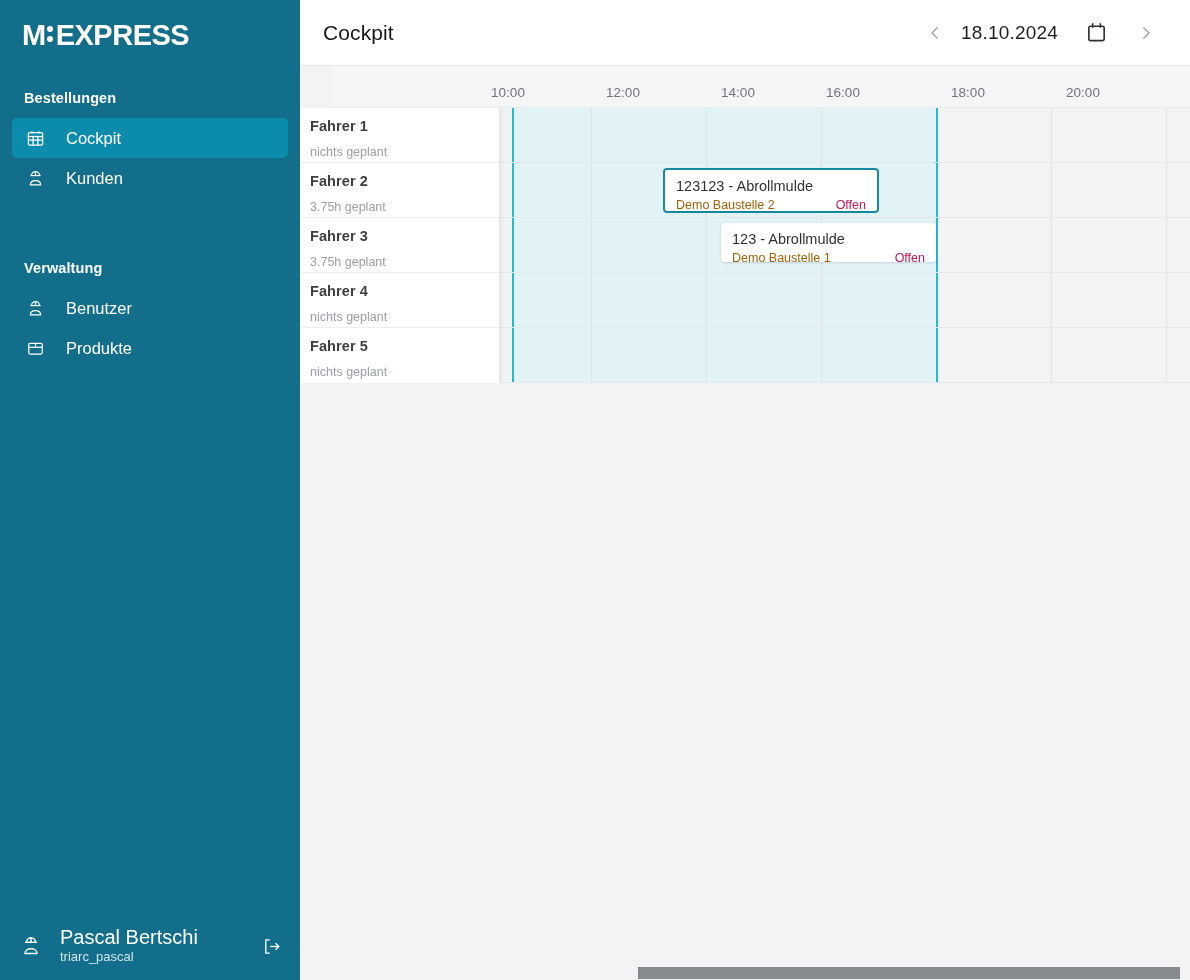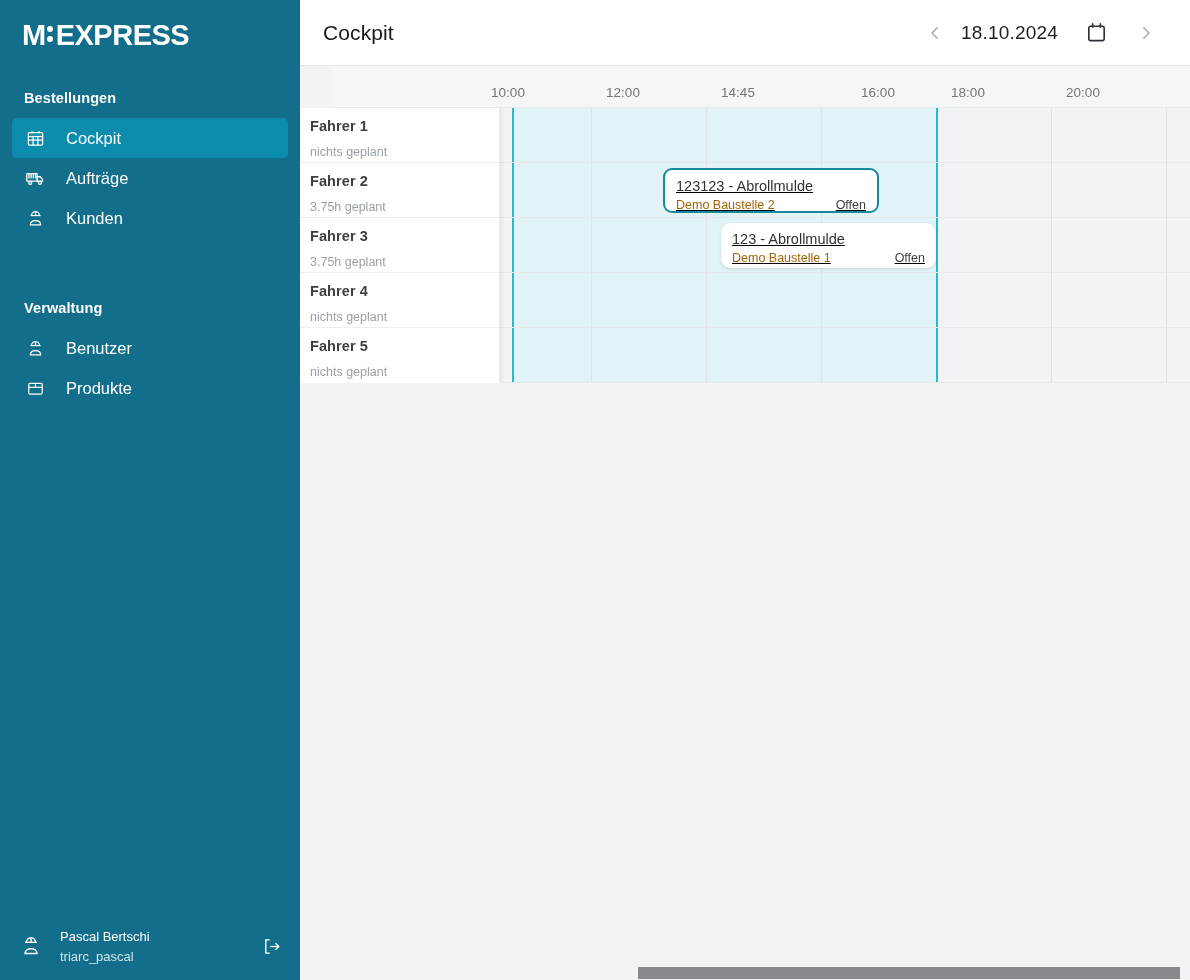--- a/index.html
+++ b/index.html
@@ -75,21 +75,21 @@
     width: 300px; height: 68px;
     display: flex; align-items: center;
     padding: 0 16px 0 18px;
   }
   #user-box .u-avatar {
     width: 26px; height: 26px; flex: 0 0 26px;
     display: flex; align-items: center; justify-content: center;
     margin-right: 16px;
   }
   #user-box .u-text { flex: 1 1 auto; }
-  #user-box .u-name { font-size: 13px; color: #ffffff; line-height: 20px; }
+  #user-box .u-name { font-size: 20px; color: #ffffff; line-height: 20px; }
   #user-box .u-sub { font-size: 13px; color: #cfe6ed; line-height: 17px; margin-top: 1px; }
   #user-box .u-logout {
     width: 26px; height: 26px; flex: 0 0 26px;
     display: flex; align-items: center; justify-content: center;
     cursor: pointer;
   }
 
   
   #main {
     flex: 1 1 auto; height: 980px; position: relative;
@@ -184,26 +184,25 @@
     font-size: 14.5px; color: #3c4043; font-weight: bold;
     line-height: 18px; letter-spacing: 0.1px;
   }
   .driver-sub {
     font-size: 12.5px; color: #9aa0a6; line-height: 16px; margin-top: 9px;
   }
 
   .event {
     position: absolute;
     background: #ffffff;
-    border-radius: 9px;
+    border-radius: 4px;
     z-index: 5;
     cursor: pointer;
     padding: 7px 11px 2px 11px;
     overflow: hidden;
-    text-decoration: underline;
   }
   .event.selected {
     border: 2px solid #17899f;
     box-shadow: none;
   }
   .event.plain {
     border: none;
     box-shadow: 0 1px 3px rgba(0,0,0,0.13), 0 0 1px rgba(0,0,0,0.10);
   }
   .event .ev-title {
@@ -213,21 +212,21 @@
   .event .ev-row2 {
     display: flex; align-items: baseline;
     margin-top: 2px;
   }
   .event .ev-sub {
     font-size: 12.5px; color: #a16207; line-height: 16px;
     white-space: nowrap;
   }
   .event .ev-status {
     margin-left: auto;
-    font-size: 12.5px; color: #404040; line-height: 16px;
+    font-size: 12.5px; color: #be185d; line-height: 16px;
     white-space: nowrap;
   }
 
   
   #hscroll-track {
     position: absolute; left: 0; bottom: 0;
     width: 890px; height: 15px;
     background: #f1f3f4;
   }
   #hscroll-thumb {
@@ -262,35 +261,20 @@
           <line x1="3" y1="14" x2="21" y2="14"></line>
           <line x1="9" y1="9.5" x2="9" y2="20.5"></line>
           <line x1="15" y1="9.5" x2="15" y2="20.5"></line>
           <line x1="7.5" y1="2.8" x2="7.5" y2="5.5"></line>
           <line x1="16.5" y1="2.8" x2="16.5" y2="5.5"></line>
         </svg>
       </span>
       <span class="nav-label">Cockpit</span>
     </div>
 
-    <div class="nav-item">
-      <span class="nav-icon">
-        <svg width="21" height="21" viewBox="0 0 24 24" fill="none" stroke="#ffffff" stroke-width="1.5">
-          <rect x="2" y="6.5" width="12" height="8.5" rx="0.8"></rect>
-          <path d="M14 10h3.4l2.6 3v2h-6z"></path>
-          <line x1="4.5" y1="6.5" x2="4.5" y2="12"></line>
-          <line x1="7" y1="6.5" x2="7" y2="12"></line>
-          <line x1="9.5" y1="6.5" x2="9.5" y2="12"></line>
-          <line x1="12" y1="6.5" x2="12" y2="12"></line>
-          <circle cx="6" cy="17" r="1.7"></circle>
-          <circle cx="17" cy="17" r="1.7"></circle>
-        </svg>
-      </span>
-      <span class="nav-label">Aufträge</span>
-    </div>
 
     <div class="nav-item">
       <span class="nav-icon">
         <svg width="19" height="19" viewBox="0 0 24 24" fill="none" stroke="#ffffff" stroke-width="1.5">
           <path d="M7 8.3a5 5 0 0 1 10 0"></path>
           <line x1="5.5" y1="8.3" x2="18.5" y2="8.3"></line>
           <line x1="12" y1="3.3" x2="12" y2="8.3"></line>
           <path d="M5.5 20c0-3.2 2.9-5.2 6.5-5.2s6.5 2 6.5 5.2z"></path>
         </svg>
       </span>
@@ -372,22 +356,22 @@
           </svg>
         </span>
       </div>
     </header>
 
     <div id="timeline">
 
       <div id="time-header">
         <span class="time-label" style="left:176px">10:00</span>
         <span class="time-label" style="left:291px">12:00</span>
-        <span class="time-label" style="left:406px">14:45</span>
-        <span class="time-label" style="left:546px">16:00</span>
+        <span class="time-label" style="left:406px">14:00</span>
+        <span class="time-label" style="left:511px">16:00</span>
         <span class="time-label" style="left:636px">18:00</span>
         <span class="time-label" style="left:751px">20:00</span>
         <span class="time-label" style="left:884px">22:00</span>
       </div>
 
       <div id="grid-area">
 
         <div class="work-band" style="left:212px; width:424px;"></div>
 
         <div class="vline" style="left:291px"></div>
@@ -406,21 +390,21 @@
         <div class="row-band" style="top:220px; height:55px"></div>
 
         <div class="event selected" style="left:363px; top:60px; width:216px; height:45px;">
           <div class="ev-title">123123 - Abrollmulde</div>
           <div class="ev-row2">
             <span class="ev-sub">Demo Baustelle 2</span>
             <span class="ev-status">Offen</span>
           </div>
         </div>
 
-        <div class="event plain" style="left:421px; top:115px; width:215px; height:45px;">
+        <div class="event plain" style="left:421px; top:115px; width:215px; height:39px;">
           <div class="ev-title">123 - Abrollmulde</div>
           <div class="ev-row2">
             <span class="ev-sub">Demo Baustelle 1</span>
             <span class="ev-status">Offen</span>
           </div>
         </div>
 
         <div id="driver-col">
           <div class="driver-cell">
             <div class="driver-name">Fahrer 1</div>

